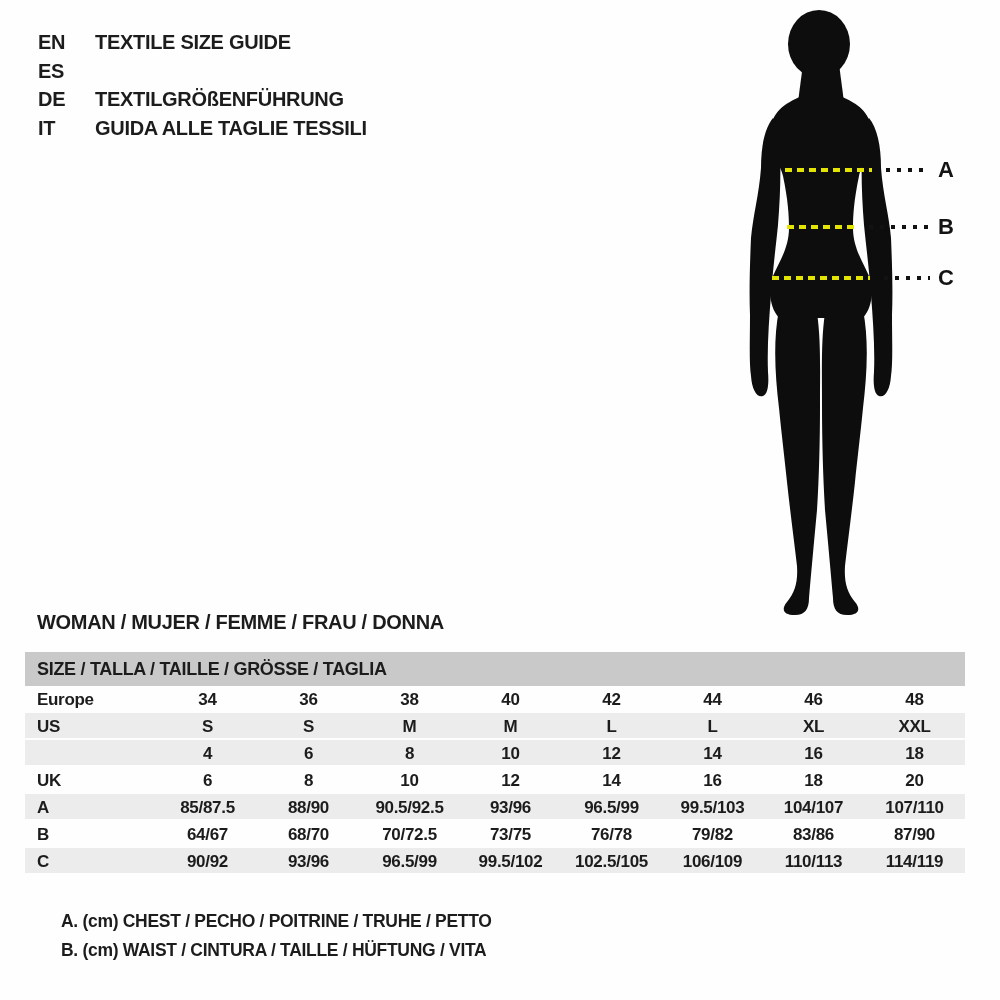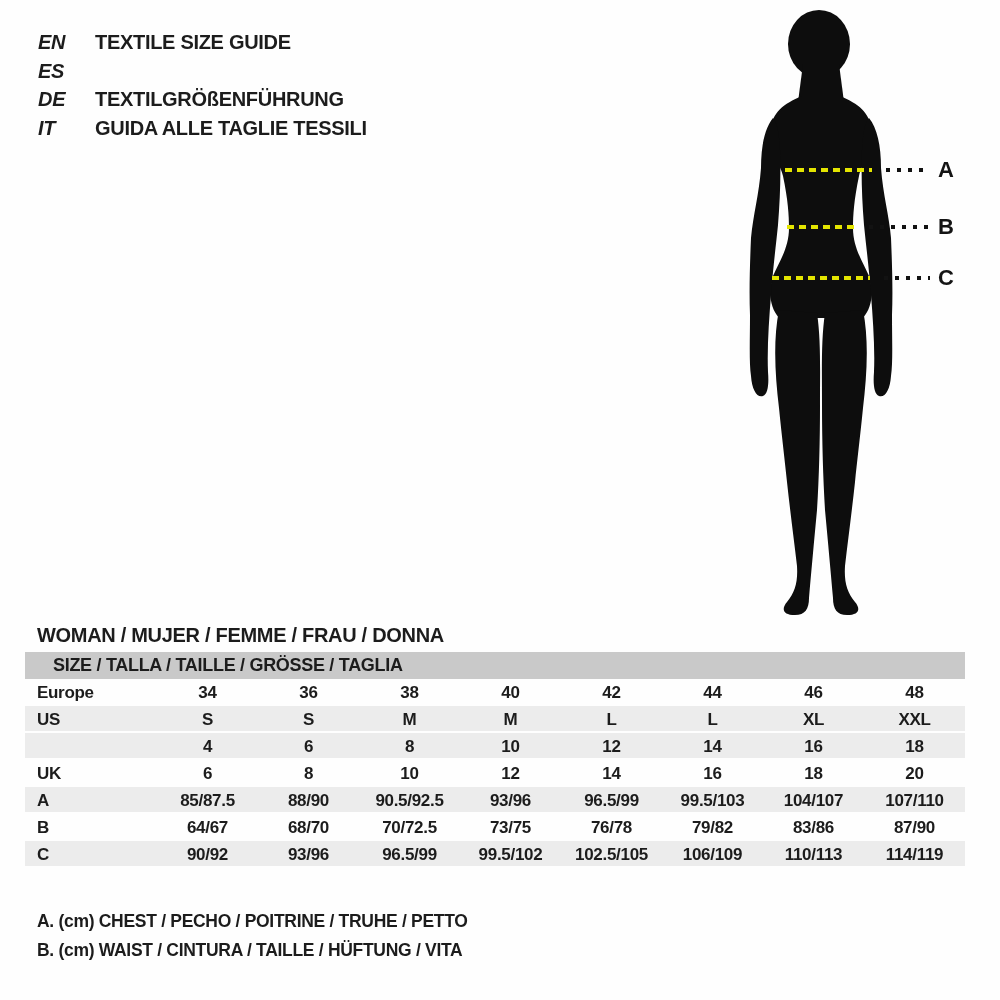--- a/index.html
+++ b/index.html
@@ -5,52 +5,52 @@
   html,body{margin:0;padding:0;}
   body{
     width:1000px;height:1000px;position:relative;overflow:hidden;
     background:#fefefe;color:#1c1c1c;
     font-family:"Liberation Sans","DejaVu Sans",sans-serif;
     font-weight:bold;letter-spacing:-0.3px;
   }
   
   .lang-block{position:absolute;left:38px;top:28px;}
   .lang-row{display:flex;line-height:28.5px;font-size:20px;}
-  .lang-code{width:57px;font-style:italic;}
+  .lang-code{width:57px;}
   
   .figure-svg{position:absolute;left:737px;top:10px;width:170px;height:608px;}
   .dash{position:absolute;height:4px;
     background:repeating-linear-gradient(90deg,#e3e400 0 7px,rgba(0,0,0,0) 7px 12px);}
   .dots{position:absolute;height:4px;
     background:repeating-linear-gradient(90deg,#121212 0 4px,rgba(0,0,0,0) 4px 11px);}
   .callout-label{position:absolute;font-size:22px;line-height:28px;color:#141414;}
   .dash-a{top:168px;left:785px;width:87px;}
   .dots-a{top:168px;left:886px;width:44px;}
   .lbl-a{top:156px;left:938px;}
   .dash-b{top:225px;left:787px;width:68px;}
   .dots-b{top:225px;left:869px;width:61px;}
   .lbl-b{top:213px;left:938px;}
   .dash-c{top:276px;left:772px;width:98px;}
   .dots-c{top:276px;left:884px;width:46px;}
   .lbl-c{top:264px;left:938px;}
   
-  .gender{position:absolute;left:37px;top:611px;font-size:20px;margin-top:13px;}
+  .gender{position:absolute;left:37px;top:611px;font-size:20px;}
   
   .size-table{position:absolute;left:25px;top:652px;width:940px;font-size:17px;}
-  .thead{height:27px;background:#c9c9c9;display:flex;align-items:center;
-    padding-left:28px;box-sizing:border-box;font-size:18px;}
+  .thead{height:34px;background:#c9c9c9;display:flex;align-items:center;
+    padding-left:12px;box-sizing:border-box;font-size:18px;}
   .trow{display:grid;grid-template-columns:132px repeat(8,1fr);
     height:27px;align-items:center;}
   .trow.shade{background:linear-gradient(#ececec,#ececec) left top no-repeat;
     background-size:100% 25px;}
   .tlabel{padding-left:12px;text-align:left;}
   .tcell{text-align:center;}
   
   .legend{position:absolute;left:37px;top:907px;}
-  .legend-line{font-size:17.5px;line-height:28.5px;}
+  .legend-line{font-size:17.5px;line-height:28.5px;margin-left:24px;}
 </style>
 </head>
 <body>
 
 <div class="lang-block">
   <div class="lang-row">
     <span class="lang-code">EN</span>
     <span class="lang-name">TEXTILE SIZE GUIDE</span>
   </div>
   <div class="lang-row">

